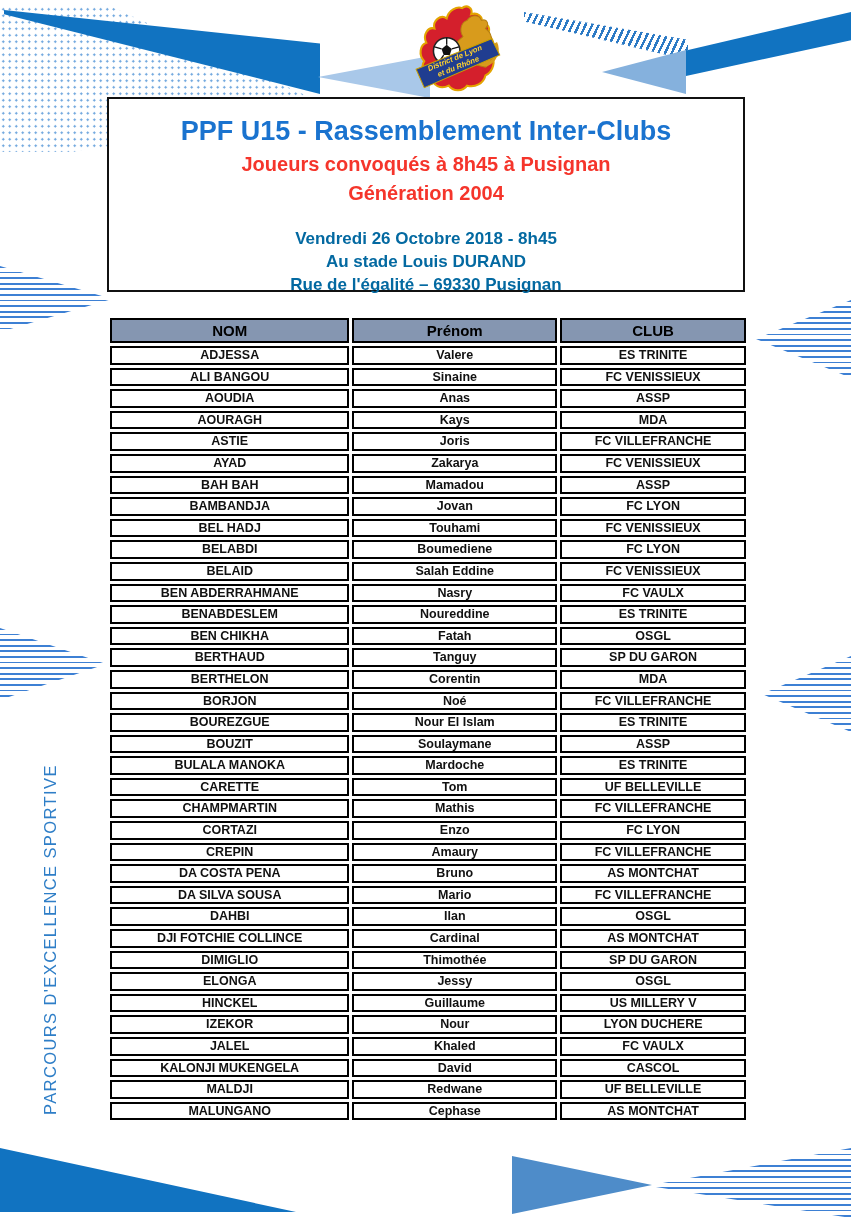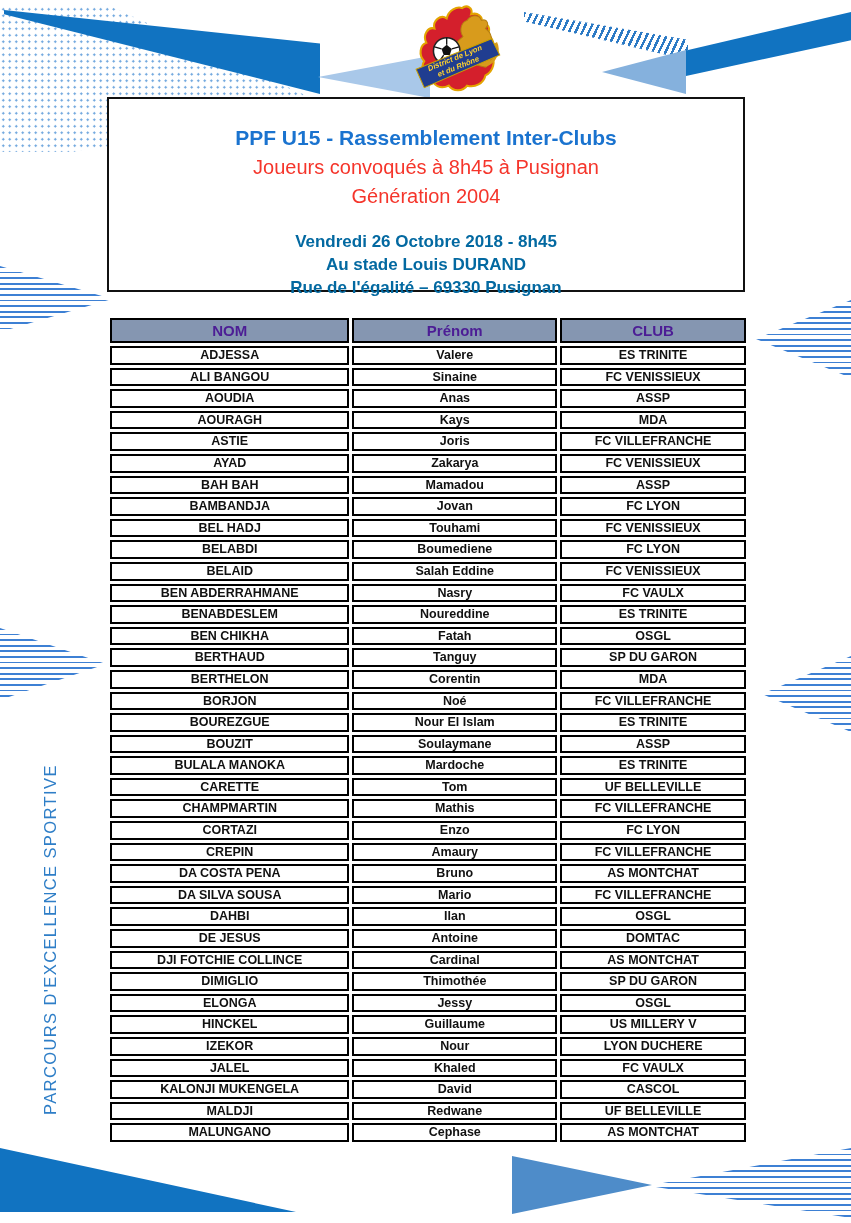--- a/index.html
+++ b/index.html
@@ -35,28 +35,28 @@
   
   .logo{position:absolute;left:403px;top:2px;width:118px;height:102px;z-index:3;}
   
   .side-text{position:absolute;left:-122px;top:928px;width:350px;height:24px;
     transform:rotate(-90deg);transform-origin:center;
     color:#2e7ec7;font-size:16.5px;letter-spacing:1.4px;font-weight:400;
     text-align:center;white-space:nowrap;z-index:2;}
   
   .header-box{position:absolute;left:107px;top:97px;width:638px;height:195px;
     border:2px solid #111;background:#fff;box-sizing:border-box;text-align:center;z-index:2;}
-  .hb-title{margin-top:27px;font-size:21px;font-weight:700;color:#1a73cf;}
-  .hb-red{margin-top:6px;font-size:20px;font-weight:400;color:#f5352b;}
+  .hb-title{margin-top:17px;font-size:27px;font-weight:700;color:#1a73cf;}
+  .hb-red{margin-top:6px;font-size:20px;font-weight:700;color:#f5352b;}
   .hb-black{font-size:17px;font-weight:700;color:#0369a1;line-height:23px;}
   .hb-gap{height:22px;}
   
   .table-wrap{position:absolute;left:107px;top:315px;width:642px;z-index:2;}
   table.roster{border-collapse:separate;border-spacing:3px;width:100%;table-layout:fixed;}
-  table.roster th{background:#8596b1;color:#4c1d95;border:2px solid #000;
+  table.roster th{background:#8596b1;color:#000000;border:2px solid #000;
     font-size:15px;font-weight:700;height:21px;padding:0;}
   table.roster td{border:2px solid #000;background:#fff;color:#111;
     font-size:12.5px;font-weight:700;text-align:center;height:14.6px;
     padding:0 2px;white-space:nowrap;overflow:hidden;line-height:14.6px;}
   .c1{width:38%;} .c2{width:32.5%;} .c3{width:29.5%;}
 </style>
 </head>
 <body>
 
 <div class="page">
@@ -252,25 +252,20 @@
             <td>DA SILVA SOUSA</td>
             <td>Mario</td>
             <td>FC VILLEFRANCHE</td>
           </tr>
           <tr>
             <td>DAHBI</td>
             <td>Ilan</td>
             <td>OSGL</td>
           </tr>
           <tr>
-            <td>DE JESUS</td>
-            <td>Antoine</td>
-            <td>DOMTAC</td>
-          </tr>
-          <tr>
             <td>DJI FOTCHIE COLLINCE</td>
             <td>Cardinal</td>
             <td>AS MONTCHAT</td>
           </tr>
           <tr>
             <td>DIMIGLIO</td>
             <td>Thimothée</td>
             <td>SP DU GARON</td>
           </tr>
           <tr>

